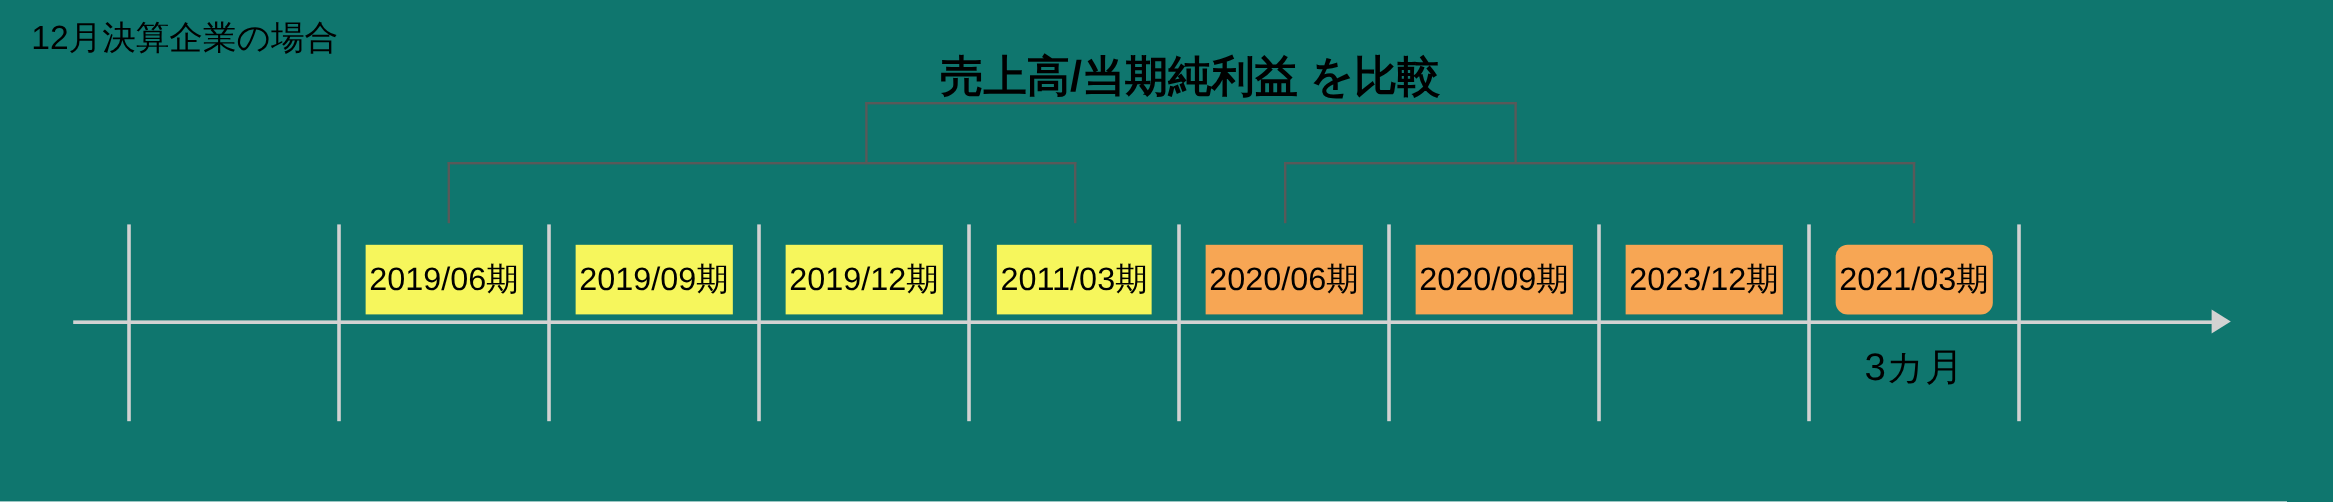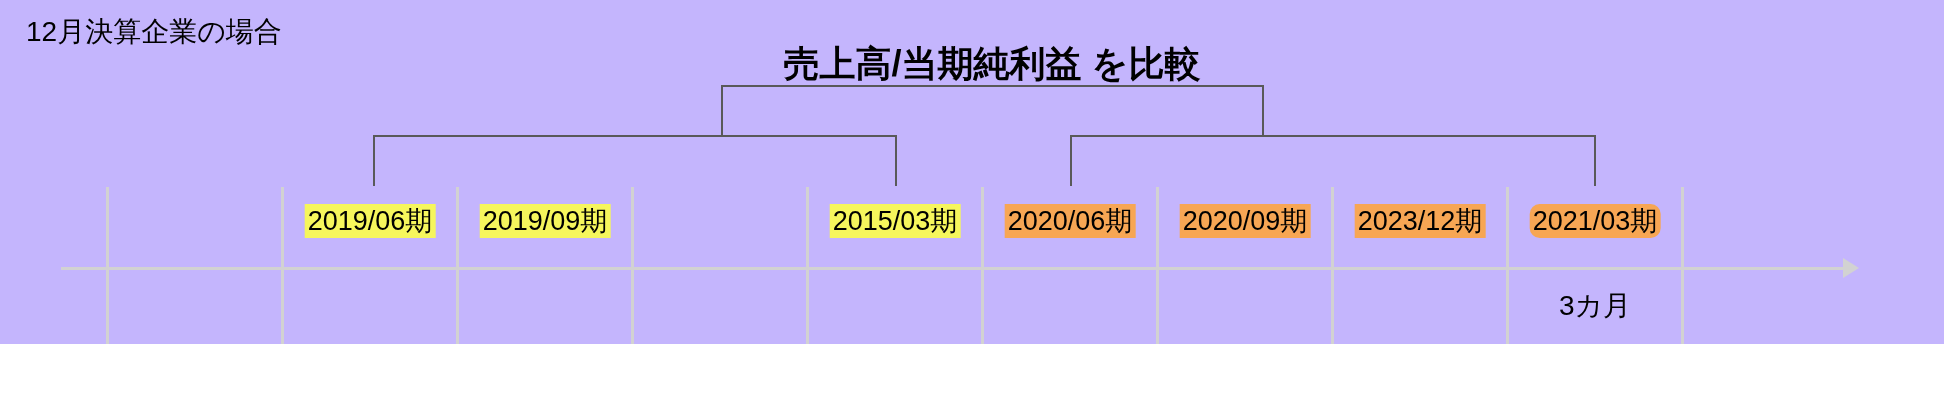--- a/index.html
+++ b/index.html
@@ -1,18 +1,18 @@
 <!DOCTYPE html>
 <html style="--bracket: #595959; --axis: #D2D2D2; --text: #000000;"><head>
 <meta charset="utf-8">
 <style>
   html, body { margin:0; padding:0; background:#ffffff; }
   :root { --bracket:#595959; --axis:#d2d2d2; --text:#000000; }
   .canvas {
-    position:relative; width:1944px; height:344px; background:#c4b5fd;
+    position:relative; width:1944px; height:418px; background:#0f766e;
     font-family:"Liberation Sans","DejaVu Sans",sans-serif; color:var(--text);
     overflow:hidden;
   }
   .title {
     position:absolute; left:26px; top:16px;
     font-size:28px; line-height:32px; white-space:nowrap;
   }
   .cmp-label {
     position:absolute; left:992px; top:48px; transform:translateX(-50%);
     font-size:36px; line-height:32px; white-space:nowrap;font-weight:bold;
@@ -41,25 +41,25 @@
     border-top:10px solid transparent;
     border-bottom:10px solid transparent;
   }
   .tick {
     position:absolute; top:187px; width:3px; height:164px;
     background:var(--axis);
   }
   .period {
     position:absolute; top:204px; height:34px; line-height:34px;
     transform:translateX(-50%);
-    font-size:27px; white-space:nowrap; padding:0 3px;
+    font-size:27px; white-space:nowrap; padding:12px 3px;
   }
   .interval {
     position:absolute; left:1595px; top:290px; transform:translateX(-50%);
-    font-size:28px; line-height:32px; white-space:nowrap;
+    font-size:32px; line-height:32px; white-space:nowrap;
   }
 </style>
 </head>
 <body>
 
 <div class="canvas">
 
   <div class="title">12月決算企業の場合</div>
 
   <div class="cmp-label">売上高/当期純利益 を比較</div>
@@ -77,21 +77,22 @@
   <div class="tick" style="left:631px"></div>
   <div class="tick" style="left:806px"></div>
   <div class="tick" style="left:981px"></div>
   <div class="tick" style="left:1156px"></div>
   <div class="tick" style="left:1331px"></div>
   <div class="tick" style="left:1506px"></div>
   <div class="tick" style="left:1681px"></div>
 
   <div class="period" style="left: 370px; background-color: rgb(246, 246, 92);">2019/06期</div>
   <div class="period" style="left: 545px; background-color: rgb(246, 246, 92);">2019/09期</div>
-  <div class="period" style="left: 895px; background-color: rgb(246, 246, 92);">2015/03期</div>
+  <div class="period" style="left: 720px; background-color: rgb(246, 246, 92);">2019/12期</div>
+  <div class="period" style="left: 895px; background-color: rgb(246, 246, 92);">2011/03期</div>
   <div class="period" style="left: 1070px; background-color: rgb(247, 166, 84);">2020/06期</div>
   <div class="period" style="left: 1245px; background-color: rgb(247, 166, 84); text-align: center;">2020/09期</div>
   <div class="period" style="left: 1420px; background-color: rgb(247, 166, 84);">2023/12期</div>
   <div class="period" style="left: 1595px; background-color: rgb(247, 166, 84); border-radius: 10px;">2021/03期</div>
 
   <div class="interval">3カ月</div>
 
 </div>
 
 </body></html>

